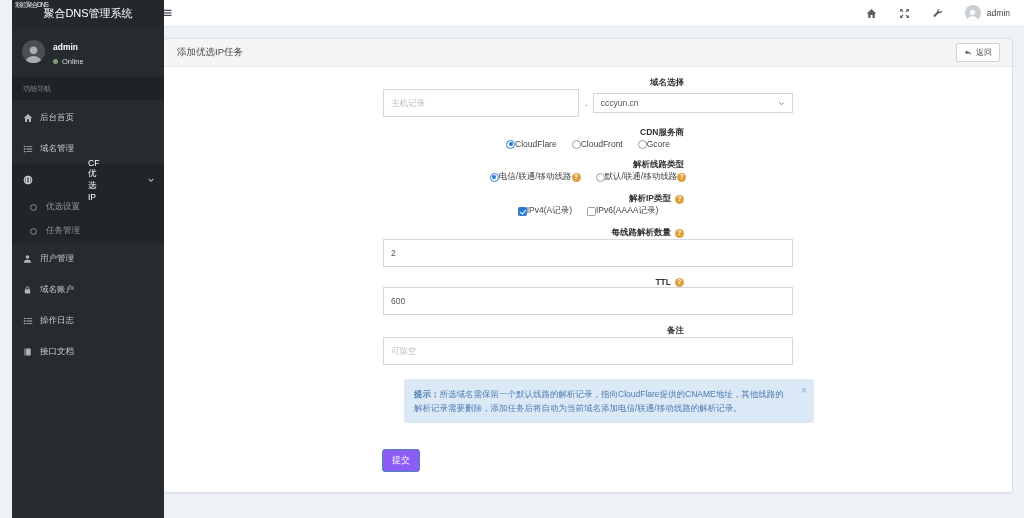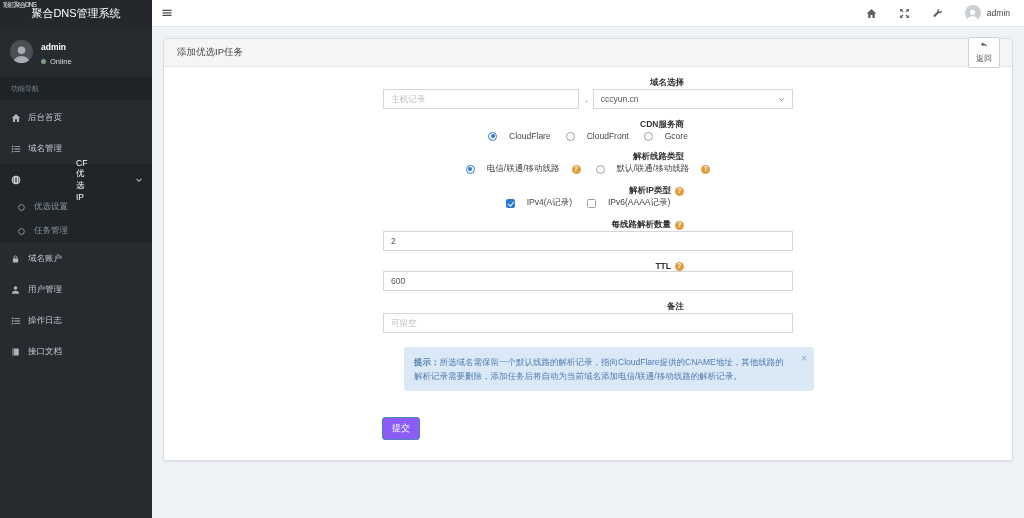--- a/index.html
+++ b/index.html
@@ -5,21 +5,21 @@
   * { margin:0; padding:0; box-sizing:border-box; }
   html,body { width:1024px; height:518px; }
   body {
     font-family:"Liberation Sans","DejaVu Sans",sans-serif;
     background:#eef1f5; overflow:hidden; position:relative;
     -webkit-font-smoothing:antialiased;
   }
   svg { display:block; }
 
   
-  .sidebar { position:absolute; left:0; top:0; width:152px; height:518px; background:#262b2f; z-index:5; }
+  .sidebar { position:absolute; left:12px; top:0; width:152px; height:518px; background:#262b2f; z-index:5; }
   .logo { height:27px; display:flex; align-items:center; justify-content:center; color:#fff; font-size:11px; position:relative; background:#24282c; white-space:nowrap; }
   .logo-artifact { position:absolute; left:3px; top:1px; font-size:6.5px; color:rgba(255,255,255,.92); letter-spacing:-1px; filter:blur(.3px); white-space:nowrap; }
   .user-panel { display:flex; align-items:center; padding:9px 10px 11px; }
   .user-avatar { width:23px; height:23px; border-radius:50%; background:#4a4f54; overflow:hidden; display:flex; align-items:flex-end; justify-content:center; flex:none; }
   .user-info { margin-left:8px; }
   .user-name { color:#fff; font-size:8.5px; font-weight:bold; }
   .user-status { color:#d8dbdd; font-size:7.5px; margin-top:3px; display:flex; align-items:center; }
   .status-dot { width:5px; height:5px; border-radius:50%; background:#7f9a7f; margin-right:4px; }
   .nav-section-header { font-size:7px; color:#7e8a91; padding:7px 11px 6px; background:#1d2326; }
   .menu { padding-top:2px; }
@@ -39,37 +39,37 @@
   .nav-right { margin-left:auto; display:flex; align-items:center; }
   .nav-icon { color:#5a5f63; padding:0 11px; cursor:pointer; display:flex; }
   .nav-user { display:flex; align-items:center; padding:0 4px 0 11px; cursor:pointer; }
   .nav-avatar { width:16px; height:16px; border-radius:50%; background:#c9ced2; overflow:hidden; display:flex; align-items:flex-end; justify-content:center; }
   .nav-username { font-size:8.5px; color:#444; margin-left:6px; }
 
   .content { position:absolute; left:0; right:0; top:27px; bottom:0; background:#eef1f5; padding:11px; }
   .card { background:#fff; border:1px solid #dadee3; border-radius:3px; box-shadow:0 1px 1px rgba(0,0,0,.05); }
   .card-header { display:flex; align-items:center; background:#f5f5f6; border-bottom:1px solid #e7eaec; padding:0 12px 0 13px; height:28px; border-radius:3px 3px 0 0; }
   .card-title { font-size:9.5px; color:#454545; }
-  .back-btn { margin-left:auto; display:flex; align-items:center; gap:4px; border:1px solid #cfd3d7; background:#fff; border-radius:2px; padding:3px 7px; font-size:8px; color:#555; cursor:pointer;flex-direction:column; }
+  .back-btn { margin-left:auto; display:flex; align-items:center; gap:4px; border:1px solid #cfd3d7; background:#fff; border-radius:2px; padding:3px 7px; font-size:8px; color:#555; cursor:pointer; }
   .back-btn .bi { color:#555; display:flex; }
 
   .card-body { padding:10px 0 20px; }
   .form-row { display:flex; align-items:center; margin-bottom:10px;flex-direction:column; }
   .f-label { width:218px; flex:none; display:flex; justify-content:flex-end; align-items:center; gap:4px; padding-right:13px; font-size:8.5px; font-weight:bold; color:#333; }
   .f-control { display:flex; align-items:center; }
-  .text-input { height:20px; border:1px solid #d2d6de; padding:0 7px; font-size:8.5px; color:#555; background:#fff; font-family:inherit; outline:none; }
+  .text-input { height:28px; border:1px solid #d2d6de; padding:0 7px; font-size:8.5px; color:#555; background:#fff; font-family:inherit; outline:none; }
   .text-input::placeholder { color:#b8bcc2; }
   .w-wide { width:410px; }
   .w-host { width:196px; }
   .sep { margin:0 5px 0 6px; color:#555; font-size:9px; }
   .select { width:200px; height:20px; border:1px solid #d2d6de; display:flex; align-items:center; padding:0 7px; font-size:8.5px; color:#555; background:#fff; cursor:pointer; }
   .select .chev { margin-left:auto; color:#666; display:flex; }
 
   .opt-group { display:flex; align-items:center; gap:15px; font-size:8.5px; color:#444; }
-  .opt { display:flex; align-items:center; gap:12px; cursor:pointer; }
+  .opt { display:flex; align-items:center; gap:0; cursor:pointer; }
   .radio { width:9px; height:9px; border-radius:50%; border:1px solid #9aa0a6; background:#fff; position:relative; flex:none; }
   .radio.checked { border-color:#2a79d0; }
   .radio.checked::after { content:""; position:absolute; left:1.5px; top:1.5px; right:1.5px; bottom:1.5px; border-radius:50%; background:#2a79d0; }
   .checkbox { width:9px; height:9px; border:1px solid #9aa0a6; border-radius:1.5px; background:#fff; position:relative; flex:none; }
   .checkbox.checked { background:#2a79d0; border-color:#2a79d0; }
   .checkbox.checked::after { content:""; position:absolute; left:2.6px; top:0.8px; width:2.6px; height:5px; border:solid #fff; border-width:0 1.4px 1.4px 0; transform:rotate(40deg); }
   .help { width:9px; height:9px; border-radius:50%; background:#dfa03e; color:#fff; font-size:6.5px; font-weight:bold; display:inline-flex; align-items:center; justify-content:center; flex:none; cursor:pointer; line-height:1; }
 
   .alert-wrap { margin-left:218px; margin-top:14px;padding-left:22px; }
   .alert { width:410px; background:#dbe8f6; color:#4d7cb3; border-radius:3px; padding:8px 24px 8px 10px; font-size:8.5px; line-height:1.65; position:relative; }
@@ -155,35 +155,35 @@
               <circle cx="6" cy="6" r="3.8"></circle>
             </svg>
         </span>
         <span>任务管理</span>
       </div>
     </div>
 
     <div class="menu-item">
       <span class="mi">
         <svg width="9" height="10" viewBox="0 0 12 12" fill="currentColor">
+            <circle cx="6" cy="3.4" r="2.4"></circle>
+            <path d="M1.2 11 a4.8 3.9 0 0 1 9.6 0 z"></path>
+          </svg>
+      </span>
+      <span>用户管理</span>
+    </div>
+
+    <div class="menu-item">
+      <span class="mi">
+        <svg width="9" height="10" viewBox="0 0 12 12" fill="currentColor">
             <rect x="2.4" y="5" width="7.2" height="5.6" rx="0.9"></rect>
             <path d="M4 5V3.9a2 2 0 0 1 4 0V5" fill="none" stroke="currentColor" stroke-width="1.3"></path>
           </svg>
       </span>
       <span>域名账户</span>
-    </div>
-
-    <div class="menu-item">
-      <span class="mi">
-        <svg width="9" height="10" viewBox="0 0 12 12" fill="currentColor">
-            <circle cx="6" cy="3.4" r="2.4"></circle>
-            <path d="M1.2 11 a4.8 3.9 0 0 1 9.6 0 z"></path>
-          </svg>
-      </span>
-      <span>用户管理</span>
     </div>
 
     <div class="menu-item">
       <span class="mi">
         <svg width="10" height="10" viewBox="0 0 12 12" fill="currentColor">
             <path d="M1 2h1.8v1.6H1zM1 5.2h1.8v1.6H1zM1 8.4h1.8v1.6H1zM4 2.3h7v1H4zM4 5.5h7v1H4zM4 8.7h7v1H4z"></path>
           </svg>
       </span>
       <span>操作日志</span>
     </div>

